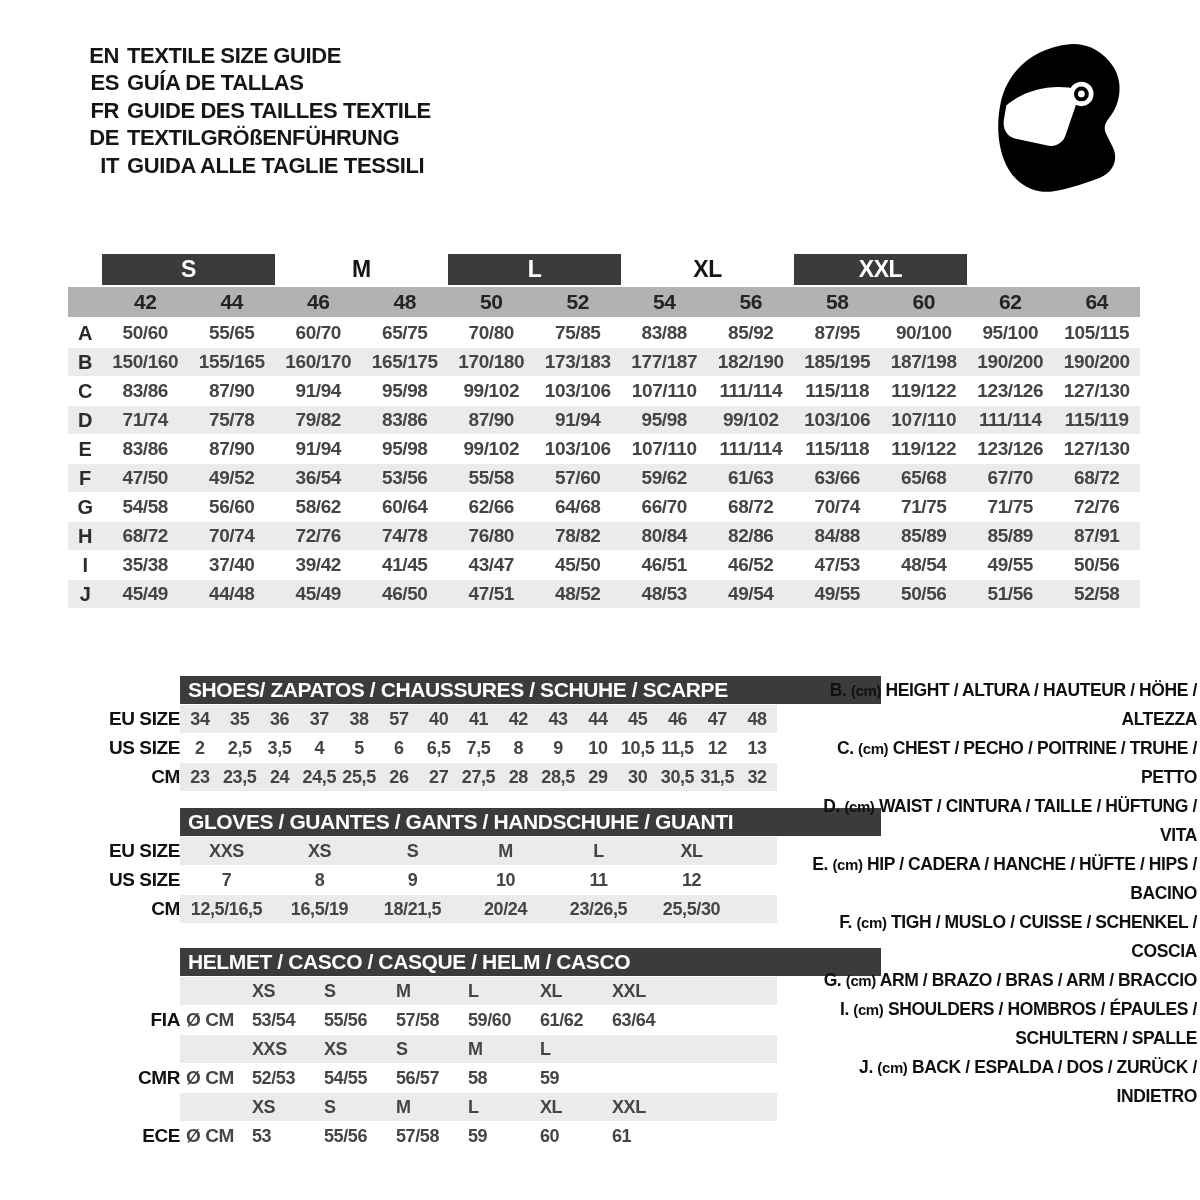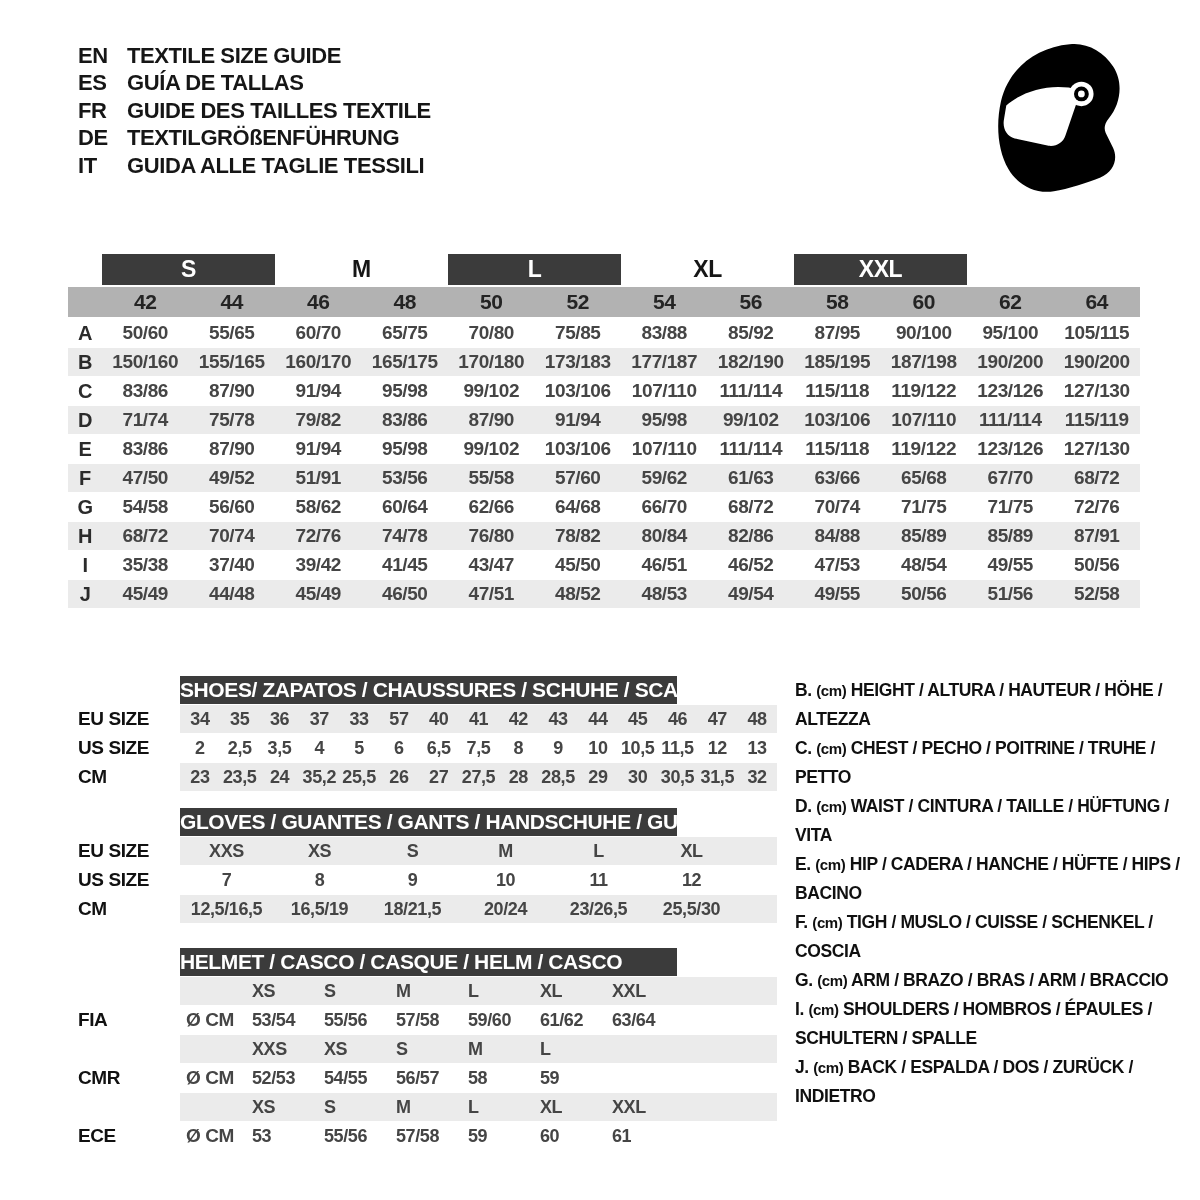--- a/index.html
+++ b/index.html
@@ -11,21 +11,21 @@
   }
   *{margin:0;padding:0;box-sizing:border-box;}
   html,body{background:#fff;}
   body{
     width:1200px;height:1200px;
     font-family:"Liberation Sans","DejaVu Sans",sans-serif;
     font-weight:bold;color:var(--ink);
     letter-spacing:-0.4px;
     position:relative;overflow:hidden;
   }
-  .page{position:absolute;inset:0;width:1200px;height:1200px;}
+  .page{position:absolute;inset:0;width:1200px;height:1200px;text-align:right;}
 
   
   .lang-block{position:absolute;left:78px;top:42px;}
   .lang-row{display:flex;height:27.5px;align-items:center;font-size:22px;}
   .lang-code{width:41px;flex:0 0 41px;}
   .lang-text{white-space:nowrap;margin-left:8px;}
 
   
   .helmet-logo{position:absolute;left:982px;top:40px;width:148px;height:164px;}
 
@@ -38,23 +38,23 @@
   .size-row{height:30px;margin-bottom:2px;background:var(--sizerow);}
   .size-cell{display:flex;align-items:center;justify-content:center;font-size:21px;color:#242424;}
   .data-row{height:28px;margin-bottom:1px;}
   .data-row.stripe{background:var(--stripe);}
   .row-label{display:flex;align-items:center;justify-content:center;font-size:20px;color:#2b2b2b;}
   .data-cell{display:flex;align-items:center;justify-content:center;font-size:19px;color:var(--num);white-space:nowrap;}
 
   
   .section{position:absolute;left:68px;width:709px;}
   .section-bar{
-    margin-left:112px;width:497px;height:28px;margin-bottom:1px;
+    margin-left:112px;width:701px;height:28px;margin-bottom:1px;
     background:var(--bar);color:#fff;font-size:21px;
-    display:flex;align-items:center;white-space:nowrap;
+    display:flex;align-items:center;padding-left:8px;white-space:nowrap;
   }
   .sec-row{display:grid;height:28px;margin-bottom:1px;align-items:center;}
   .sec-row.stripe{background:linear-gradient(to right,#fff 112px,var(--stripe) 112px);}
   .sec-label{font-size:19px;color:#111;padding-left:10px;white-space:nowrap;}
   .sec-cell{display:flex;align-items:center;justify-content:center;font-size:18px;color:var(--num);white-space:nowrap;}
   .shoes-grid{grid-template-columns:112px repeat(15,1fr);}
   .gloves-grid{grid-template-columns:112px repeat(6,93px) 1fr;}
   .helmet-grid{grid-template-columns:112px 72px repeat(6,72px) 1fr;}
   .helmet-grid .sec-cell{justify-content:flex-start;}
   .unit-cell{display:flex;align-items:center;font-size:19px;color:var(--num);padding-left:6px;white-space:nowrap;}
@@ -200,21 +200,21 @@
           <div class="data-cell">111/114</div>
           <div class="data-cell">115/118</div>
           <div class="data-cell">119/122</div>
           <div class="data-cell">123/126</div>
           <div class="data-cell">127/130</div>
         </div>
         <div class="grid13 data-row stripe">
           <div class="row-label">F</div>
           <div class="data-cell">47/50</div>
           <div class="data-cell">49/52</div>
-          <div class="data-cell">51/91</div>
+          <div class="data-cell">36/54</div>
           <div class="data-cell">53/56</div>
           <div class="data-cell">55/58</div>
           <div class="data-cell">57/60</div>
           <div class="data-cell">59/62</div>
           <div class="data-cell">61/63</div>
           <div class="data-cell">63/66</div>
           <div class="data-cell">65/68</div>
           <div class="data-cell">67/70</div>
           <div class="data-cell">68/72</div>
         </div>
@@ -283,21 +283,21 @@
 
   <div class="section" style="top:676px;">
     <div class="section-bar">SHOES/ ZAPATOS / CHAUSSURES / SCHUHE / SCARPE</div>
     <div id="shoes-rows">
         <div class="sec-row shoes-grid stripe">
           <div class="sec-label">EU SIZE</div>
           <div class="sec-cell">34</div>
           <div class="sec-cell">35</div>
           <div class="sec-cell">36</div>
           <div class="sec-cell">37</div>
-          <div class="sec-cell">33</div>
+          <div class="sec-cell">38</div>
           <div class="sec-cell">57</div>
           <div class="sec-cell">40</div>
           <div class="sec-cell">41</div>
           <div class="sec-cell">42</div>
           <div class="sec-cell">43</div>
           <div class="sec-cell">44</div>
           <div class="sec-cell">45</div>
           <div class="sec-cell">46</div>
           <div class="sec-cell">47</div>
           <div class="sec-cell">48</div>
@@ -318,21 +318,21 @@
           <div class="sec-cell">10,5</div>
           <div class="sec-cell">11,5</div>
           <div class="sec-cell">12</div>
           <div class="sec-cell">13</div>
         </div>
         <div class="sec-row shoes-grid stripe">
           <div class="sec-label">CM</div>
           <div class="sec-cell">23</div>
           <div class="sec-cell">23,5</div>
           <div class="sec-cell">24</div>
-          <div class="sec-cell">35,2</div>
+          <div class="sec-cell">24,5</div>
           <div class="sec-cell">25,5</div>
           <div class="sec-cell">26</div>
           <div class="sec-cell">27</div>
           <div class="sec-cell">27,5</div>
           <div class="sec-cell">28</div>
           <div class="sec-cell">28,5</div>
           <div class="sec-cell">29</div>
           <div class="sec-cell">30</div>
           <div class="sec-cell">30,5</div>
           <div class="sec-cell">31,5</div>

